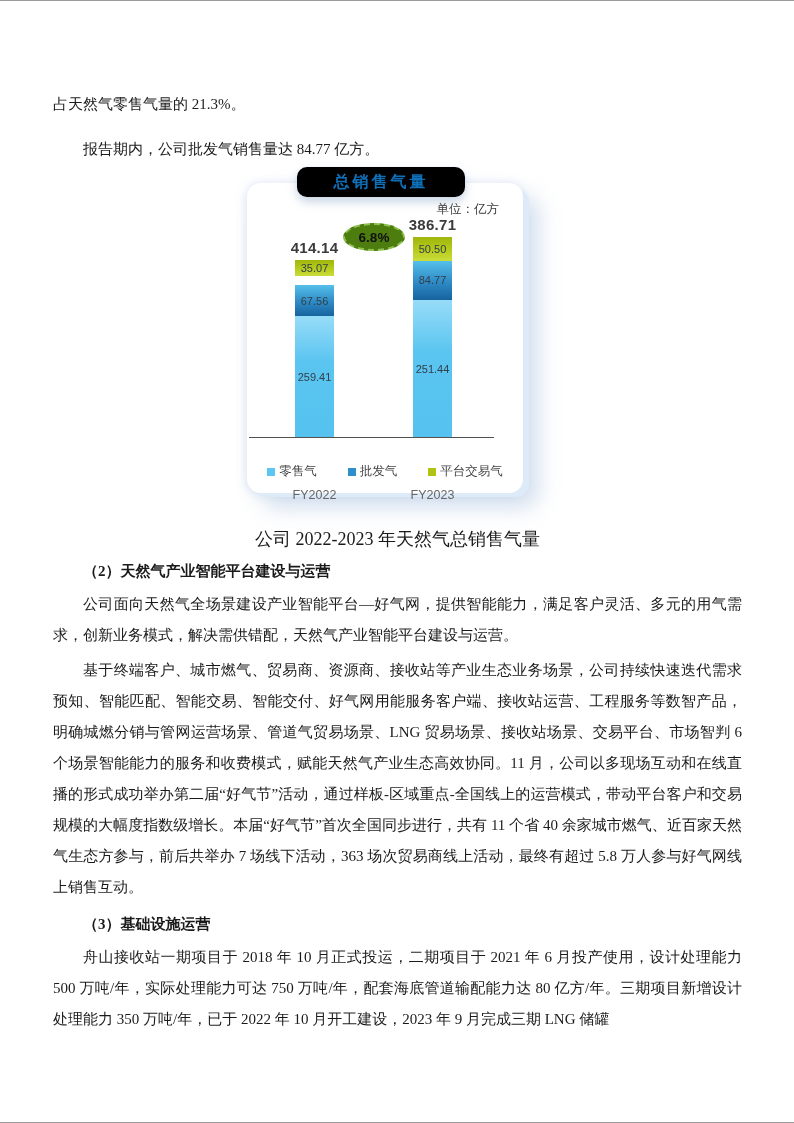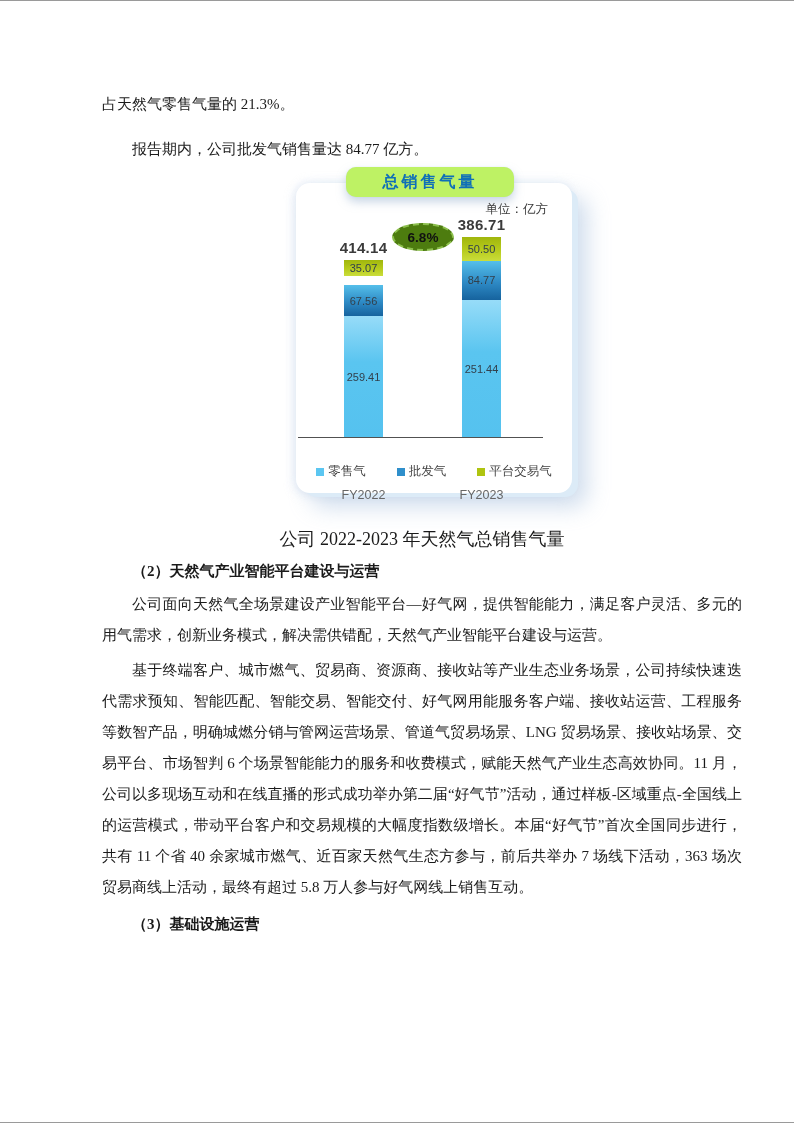--- a/index.html
+++ b/index.html
@@ -1,35 +1,35 @@
 <!DOCTYPE html>
 <html><head>
 <meta charset="utf-8">
 <style>
   html,body{margin:0;padding:0;background:#ffffff;}
   body{width:794px;height:1123px;font-family:"Liberation Serif","DejaVu Serif",serif;color:#1a1a1a;}
   .page{position:relative;width:794px;height:1123px;box-sizing:border-box;background:#fff;
         border-top:1px solid #9a9a9a;border-bottom:1px solid #9a9a9a;
-        padding:88px 52px 0 102px;overflow:hidden;}
+        padding:88px 52px 0 53px;overflow:hidden;}
   .body-text{margin:0;font-size:15px;line-height:31px;text-align:justify;}
   .no-just{text-align:left;}
   .indent{text-indent:2em;}
   .mt14{margin-top:14px;}
   .mt4{margin-top:4px;}
   .mt2{margin-top:2px;}
   .caption{margin:18px 0 0;text-align:center;font-size:18px;line-height:21px;}
   .heading{margin:6px 0 0;font-weight:bold;font-size:15px;line-height:31px;text-indent:2em;text-align:left;}
 
   
   .chart-wrap{position:relative;width:276px;height:328px;margin:7px 0 0 194px;
               font-family:"Liberation Sans","DejaVu Sans",sans-serif;}
   .chart-card{position:relative;margin-top:18px;width:276px;height:310px;background:#fff;border-radius:14px;
               box-shadow:7px 5px 0 -1px #dcebf7, 15px 14px 22px rgba(150,180,215,.45),
                          -3px 3px 10px rgba(200,215,235,.35), 0 -2px 8px rgba(205,220,238,.35);}
-  .title-pill{position:absolute;top:-16px;left:50px;width:168px;height:30px;background:#bef264;border-radius:10px;
+  .title-pill{position:absolute;top:-16px;left:50px;width:168px;height:30px;background:#000000;border-radius:10px;
               box-shadow:0 5px 10px rgba(150,175,205,.5), 0 0 1px rgba(210,222,238,.9);
               display:flex;align-items:center;justify-content:center;
               color:#0f6fb8;font-weight:bold;font-size:16px;letter-spacing:3px;}
   .unit-label{position:absolute;top:18px;right:24px;font-size:12.5px;color:#3c3c3c;}
   .growth-badge{position:absolute;top:40px;left:96px;width:58px;height:24px;border:2px dashed #8cbf4c;
                 border-radius:50%;display:flex;align-items:center;justify-content:center;background:#4d7c0f;
                 font-size:13.5px;font-weight:bold;color:#111;}
   .plot{position:absolute;left:0;right:0;top:2px;height:252px;}
   .axis-line{position:absolute;left:2px;right:29px;bottom:-1px;height:1.5px;background:#515151;}
   .bar-group{position:absolute;bottom:0;width:39px;display:flex;flex-direction:column-reverse;align-items:center;}
@@ -110,14 +110,15 @@
     </div>
   </div>
 
   <p class="caption">公司 2022-2023 年天然气总销售气量</p>
 
   <p class="heading">（2）天然气产业智能平台建设与运营</p>
   <p class="body-text indent mt2">公司面向天然气全场景建设产业智能平台—好气网，提供智能能力，满足客户灵活、多元的用气需求，创新业务模式，解决需供错配，天然气产业智能平台建设与运营。</p>
   <p class="body-text indent mt4">基于终端客户、城市燃气、贸易商、资源商、接收站等产业生态业务场景，公司持续快速迭代需求预知、智能匹配、智能交易、智能交付、好气网用能服务客户端、接收站运营、工程服务等数智产品，明确城燃分销与管网运营场景、管道气贸易场景、LNG 贸易场景、接收站场景、交易平台、市场智判 6 个场景智能能力的服务和收费模式，赋能天然气产业生态高效协同。11 月，公司以多现场互动和在线直播的形式成功举办第二届“好气节”活动，通过样板-区域重点-全国线上的运营模式，带动平台客户和交易规模的大幅度指数级增长。本届“好气节”首次全国同步进行，共有 11 个省 40 余家城市燃气、近百家天然气生态方参与，前后共举办 7 场线下活动，363 场次贸易商线上活动，最终有超过 5.8 万人参与好气网线上销售互动。</p>
 
   <p class="heading mt4">（3）基础设施运营</p>
+  <p class="body-text indent mt2">舟山接收站一期项目于 2018 年 10 月正式投运，二期项目于 2021 年 6 月投产使用，设计处理能力 500 万吨/年，实际处理能力可达 750 万吨/年，配套海底管道输配能力达 80 亿方/年。三期项目新增设计处理能力 350 万吨/年，已于 2022 年 10 月开工建设，2023 年 9 月完成三期 LNG 储罐</p>
 
 </div>
 
 </body></html>

